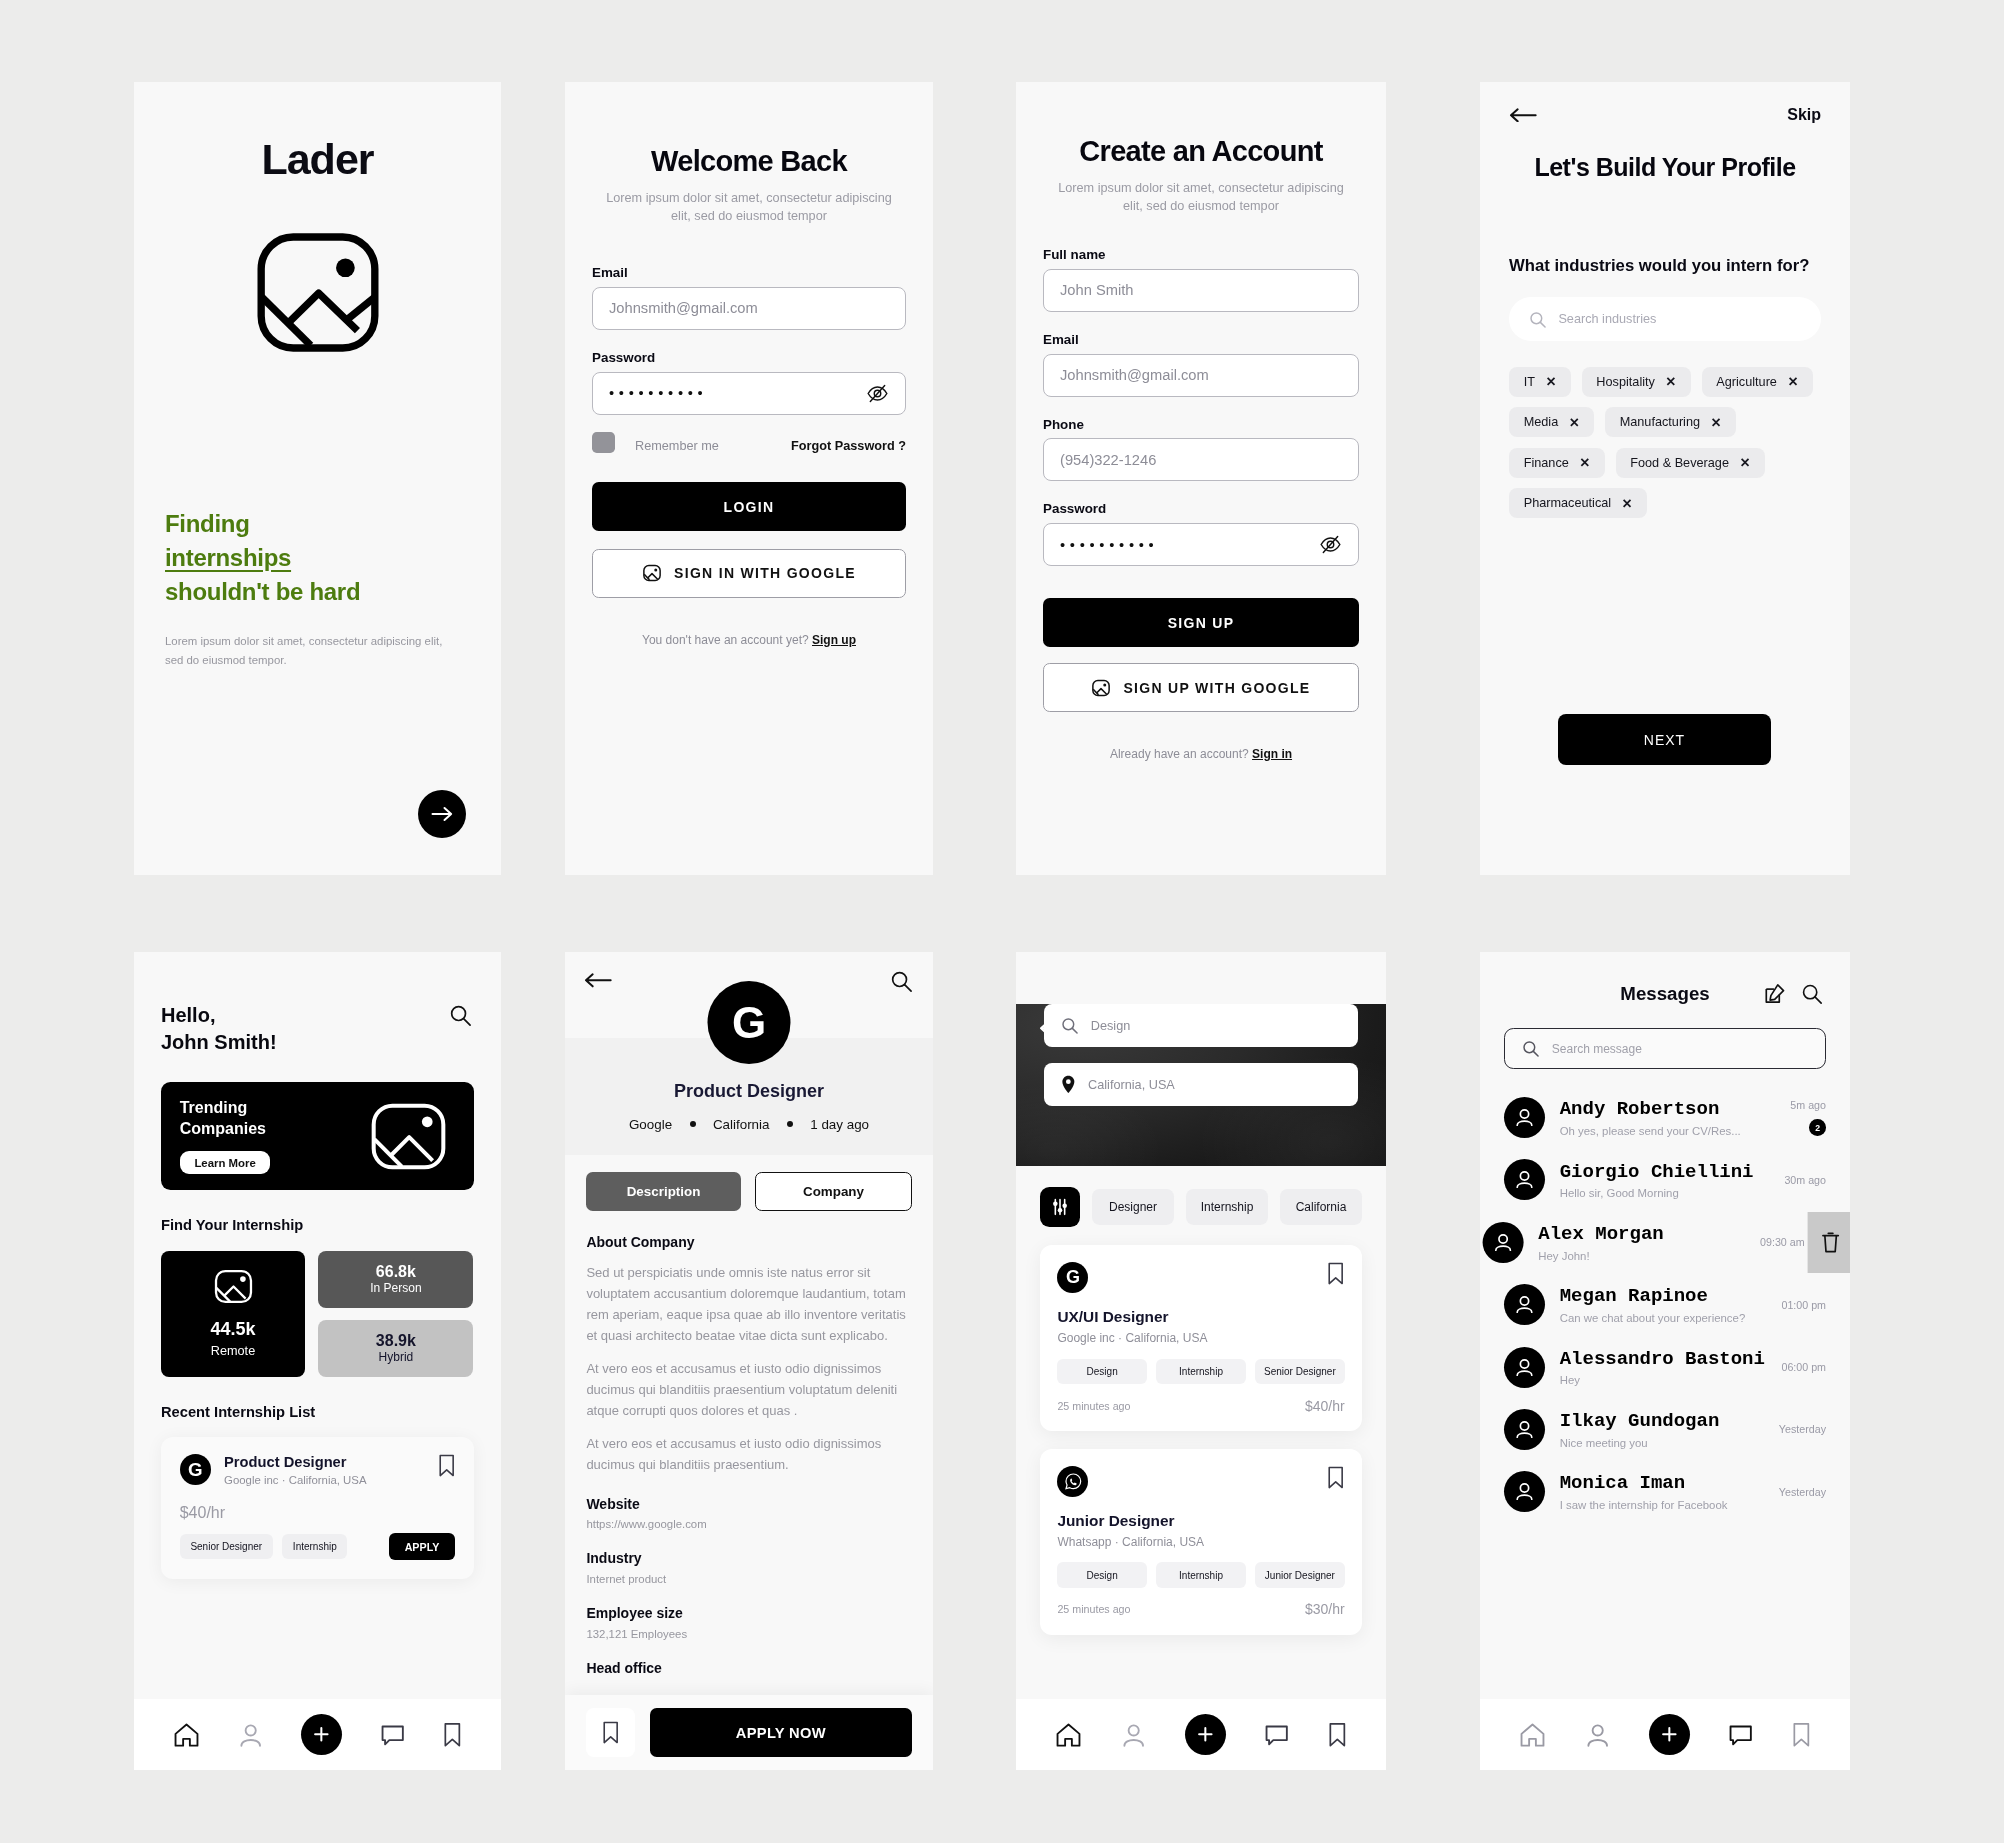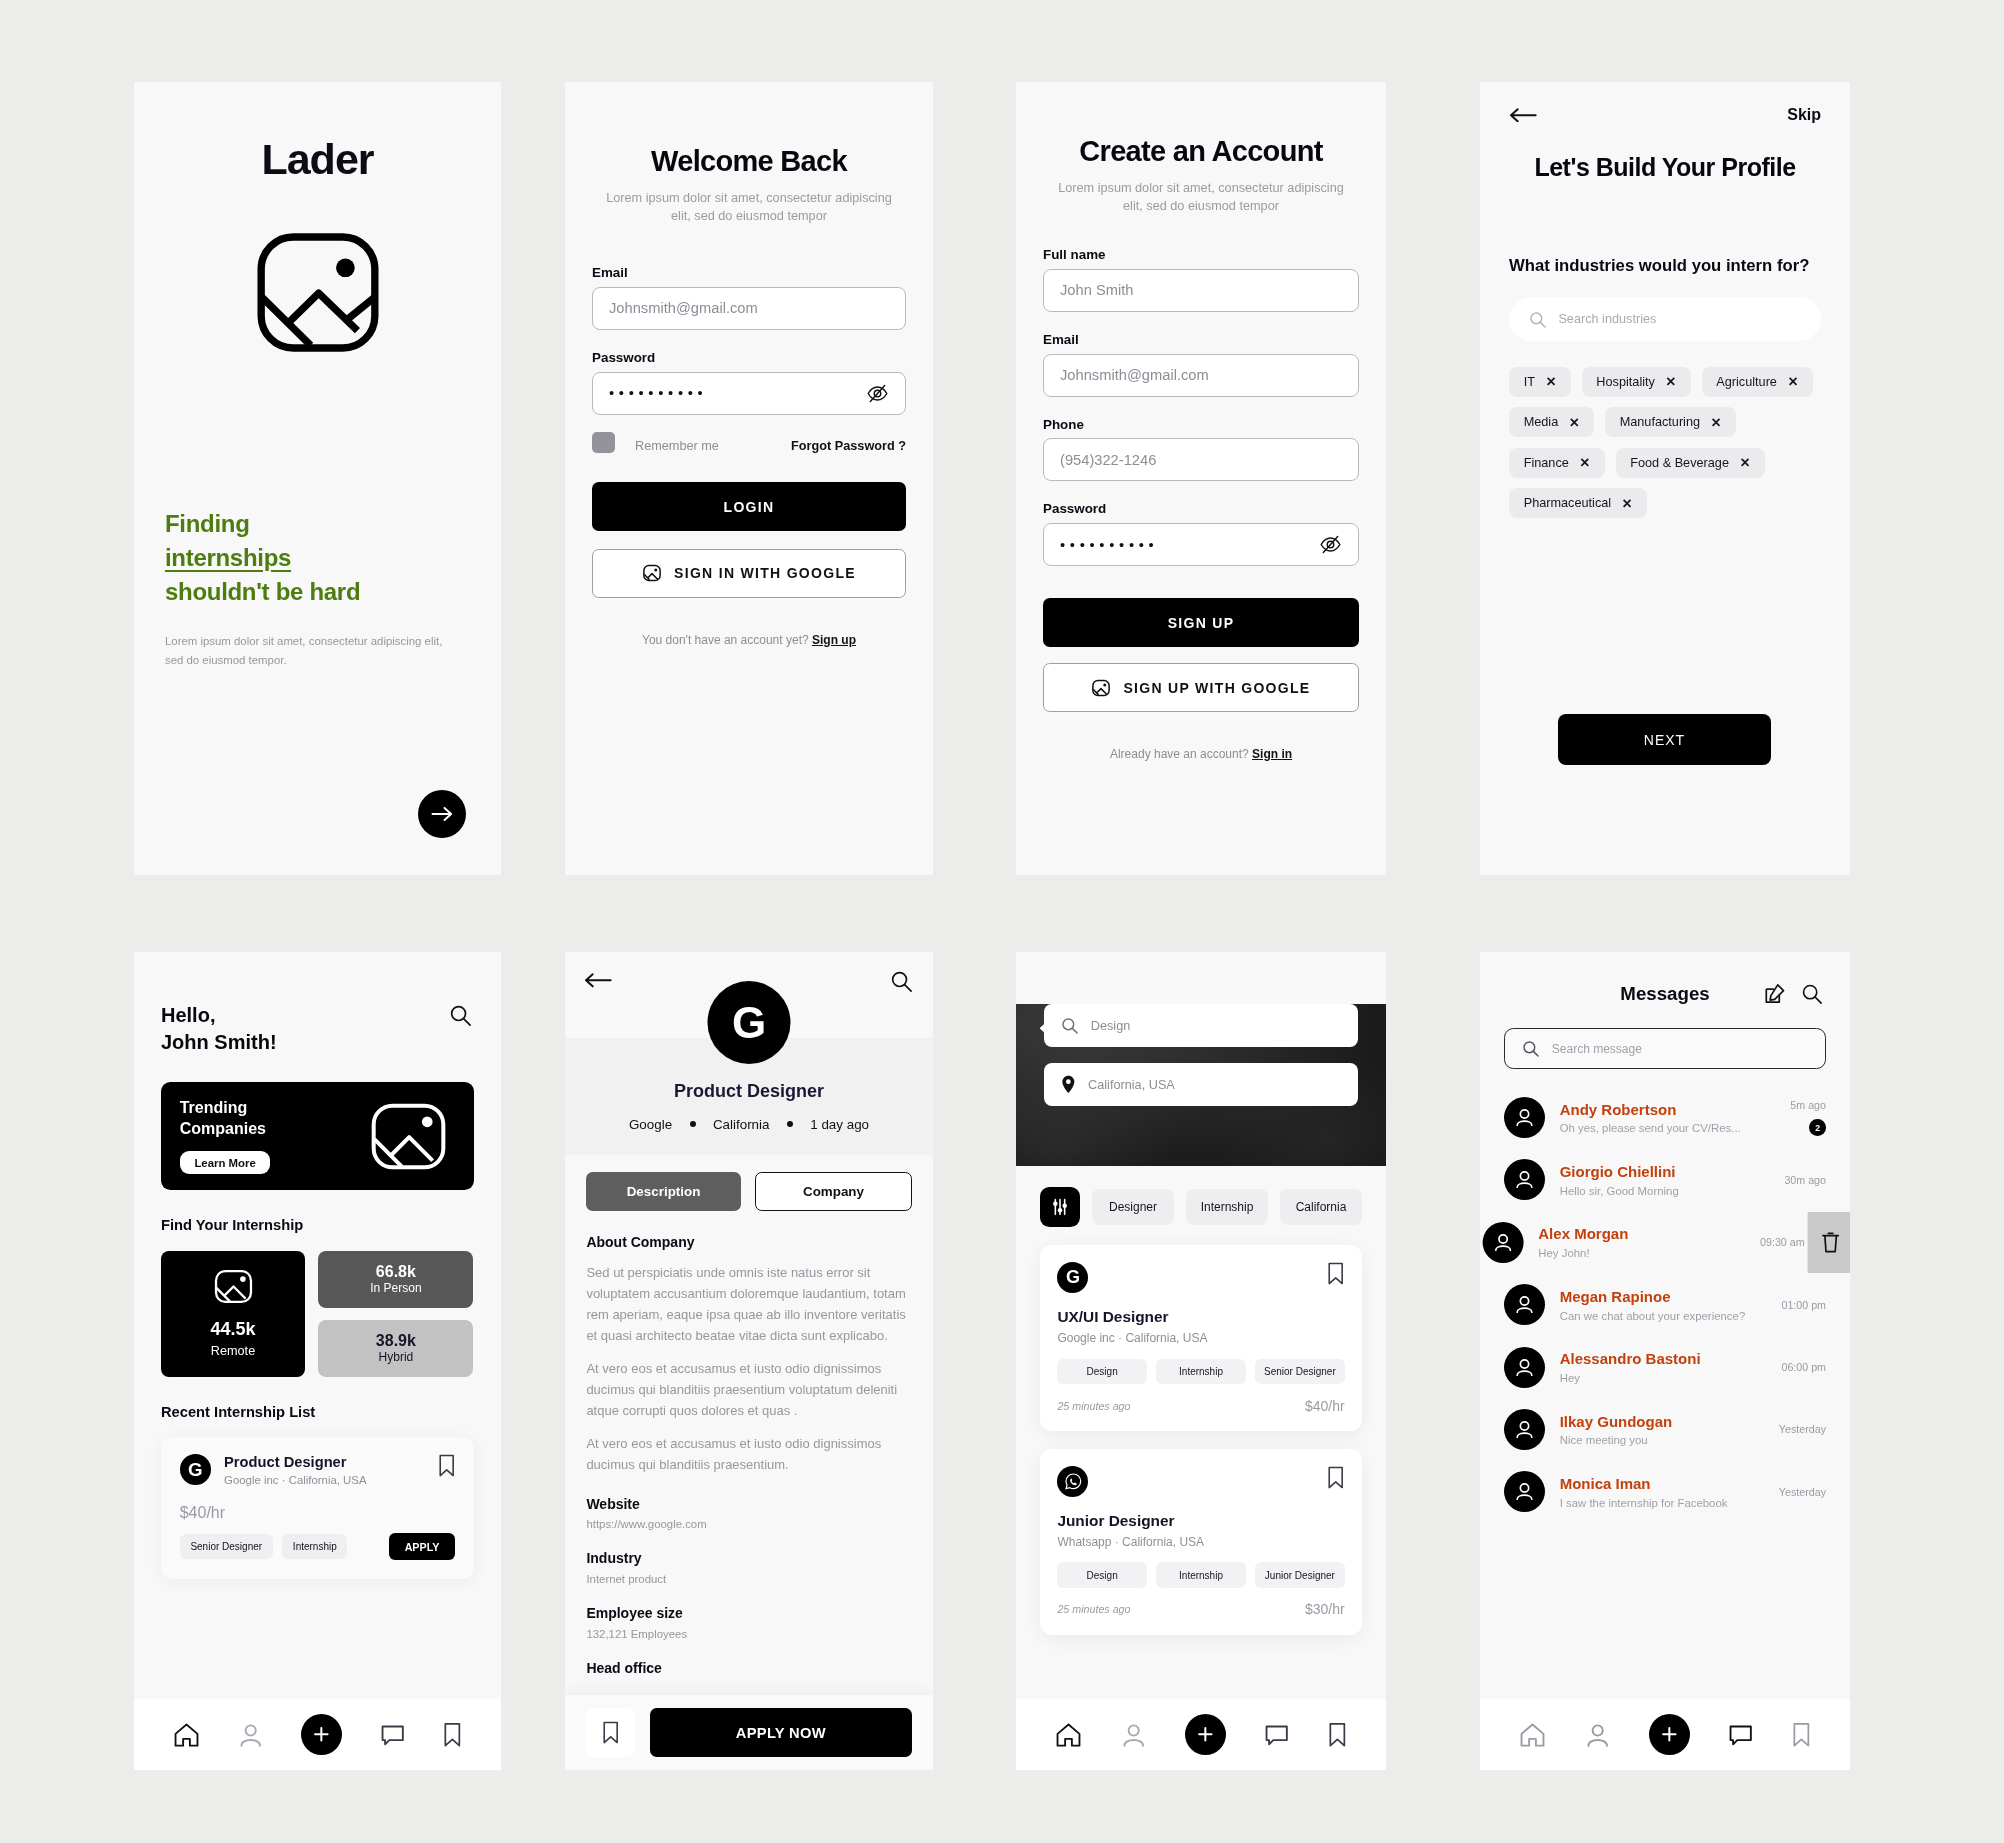--- a/index.html
+++ b/index.html
@@ -288,21 +288,21 @@
     color: #fff; font-size: 18px; font-weight: 700;
   }
   .rtitle { font-size: 15.4px; font-weight: 700; color: #14142b; margin-top: 14.7px; }
   .rmeta { font-size: 12px; color: #8f8f99; margin-top: 5.3px; }
   .rtags { display: flex; gap: 9.4px; margin-top: 13.4px; }
   .rtag {
     flex: 1; background: #f2f2f4; border-radius: 6px; padding: 7.4px 0;
     text-align: center; font-size: 10px; color: #15151f;
   }
   .rfoot { display: flex; align-items: center; margin-top: 13.4px; }
-  .rago { font-size: 10.7px; color: #9a9aa4; font-style: italic; }
+  .rago { font-size: 10.7px; color: #9a9aa4; }
   .rpay { margin-left: auto; font-size: 14px; font-weight: 700; color: #14142b; }
   .rpay span { color: #9a9aa4; font-weight: 400; }
 
   
   .msg-top {
     display: flex; align-items: center; padding: 31px 27px 0; position: relative;
   }
   .msg-title {
     position: absolute; left: 0; right: 0; text-align: center;
     font-size: 18.7px; font-weight: 700; color: #0a0a14;
@@ -317,21 +317,21 @@
   .mlist { margin-top: 17.4px; }
   .mrow {
     display: flex; align-items: center; gap: 14.7px;
     padding: 10.7px 24px; position: relative;
   }
   .avatar {
     width: 41px; height: 41px; border-radius: 50%; background: #000;
     display: flex; align-items: center; justify-content: center; flex: none;
   }
   .mbody { flex: 1; min-width: 0; }
-  .mname { font-size: 15px; font-weight: 700; color: #c2410c; }
+  .mname { font-size: 19px; font-weight: 700; color: #000000; font-family: Liberation Mono, monospace; }
   .mprev {
     font-size: 11.4px; color: #a0a0ab; margin-top: 4.7px;
     white-space: nowrap; overflow: hidden; text-overflow: ellipsis;
   }
   .mright { text-align: right; flex: none; }
   .mtime { font-size: 10.7px; color: #9a9aa6; }
   .mbadge {
     margin: 8px 0 0 auto; width: 16.7px; height: 16.7px; border-radius: 50%;
     background: #000; color: #fff; font-size: 8.7px; font-weight: 700;
     display: flex; align-items: center; justify-content: center;

